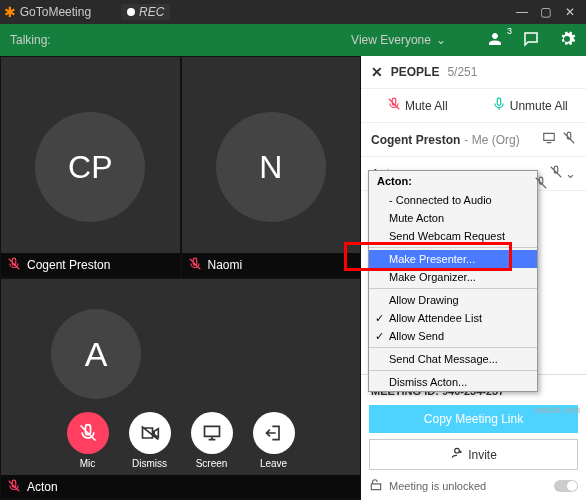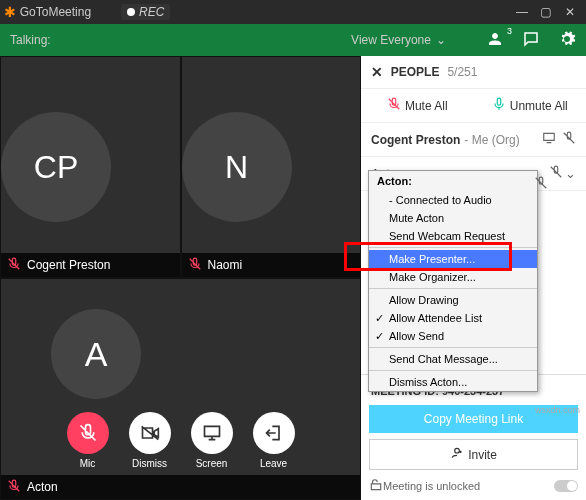--- a/index.html
+++ b/index.html
@@ -12,21 +12,21 @@
   .titlebar .winctrl { margin-left: auto; display: flex; }
   .titlebar .winctrl span { width: 24px; text-align: center; cursor: pointer; font-size: 12px; }
   .toolbar { height: 32px; background: #15803d; display: flex; align-items: center; color: #ccc; font-size: 12px; padding: 0 10px; }
   .toolbar .talking { flex: 0 0 auto; }
   .toolbar .view { margin-left: auto; cursor: pointer; display: flex; align-items: center; gap: 5px; }
   .toolbar .icons { margin-left: 40px; display: flex; align-items: center; gap: 18px; }
   .toolbar .icons .ppl { position: relative; }
   .toolbar .icons .ppl .cnt { font-size: 9px; position: absolute; top: -4px; right: -8px; }
   .main { display: flex; height: calc(100% - 56px); }
   .video-grid { flex: 1; display: grid; grid-template-columns: 1fr 1fr; grid-template-rows: 1fr 1fr; background: #000; }
-  .tile { background: #2f2f2f; border: 1px solid #111; position: relative; display: flex; align-items: center; }
+  .tile { background: #2f2f2f; border: 1px solid #111; position: relative; display: flex; align-items: center; justify-content: center; }
   .avatar { width: 80px; height: 80px; border-radius: 50%; background: #444; color: #fff; display: flex; align-items: center; justify-content: center; font-size: 28px; }
   .avatar.small { width: 110px; height: 110px; font-size: 32px; }
   .namebar { position: absolute; bottom: 0; left: 0; right: 0; height: 24px; background: rgba(0,0,0,0.75); display: flex; align-items: center; padding: 0 6px; color: #fff; font-size: 12px; gap: 6px; }
   .red { color: #ff4060; }
   .tile.bottomleft { background: #2f2f2f; }
   .ctrlbar { position: absolute; bottom: 30px; left: 0; right: 0; display: flex; justify-content: center; gap: 20px; }
   .ctrlbtn { display: flex; flex-direction: column; align-items: center; gap: 4px; }
   .ctrlbtn .circ { width: 42px; height: 42px; border-radius: 50%; background: #fff; display: flex; align-items: center; justify-content: center; font-size: 18px; cursor: pointer; }
   .ctrlbtn .circ.red { background: #ff4060; color: #fff; }
   .ctrlbtn .lbl { font-size: 10px; color: #fff; }
@@ -39,21 +39,21 @@
   .panel .muterow > div { flex: 1; text-align: center; padding: 8px 0; cursor: pointer; display: flex; align-items: center; justify-content: center; gap: 4px; }
   .panel .selfrow { padding: 8px 10px; display: flex; align-items: center; gap: 4px; border-bottom: 1px solid #eee; }
   .panel .selfrow .me { color: #888; }
   .panel .selfrow .ricons { margin-left: auto; display: flex; gap: 6px; color: #666; }
   .panel .attendee { padding: 8px 10px; display: flex; align-items: center; border-bottom: 1px solid #eee; font-size: 13px; }
   .panel .attendee .ricons { margin-left: auto; color: #666; display: flex; align-items: center; gap: 2px; }
   .footer { margin-top: auto; border-top: 1px solid #ddd; padding: 6px 8px; }
   .footer .mid { font-size: 11px; padding: 4px 2px; }
   .footer .copy { background: #4ed3ff; color: #fff; text-align: center; padding: 7px 0; margin-top: 4px; cursor: pointer; font-size: 12px; }
   .footer .invite { border: 1px solid #ccc; text-align: center; padding: 6px 0; margin-top: 6px; cursor: pointer; font-size: 12px; display: flex; align-items: center; justify-content: center; gap: 4px; }
-  .footer .unlock { margin-top: 8px; display: flex; align-items: center; font-size: 11px; color: #666; }
+  .footer .unlock { margin-top: 8px; display: flex; align-items: center; gap: 6px; font-size: 11px; color: #666; }
   .footer .toggle { margin-left: auto; width: 24px; height: 12px; background: #ccc; border-radius: 6px; position: relative; }
   .footer .toggle::after { content: ''; position: absolute; right: 1px; top: 1px; width: 10px; height: 10px; background: #fff; border-radius: 50%; }
   .ctxmenu { position: absolute; left: 368px; top: 170px; width: 170px; background: #f4f4f4; border: 1px solid #999; box-shadow: 2px 2px 5px rgba(0,0,0,0.3); font-size: 11px; z-index: 100; }
   .ctxmenu .title { padding: 4px 8px; font-weight: bold; }
   .ctxmenu .item { padding: 3px 8px 3px 20px; cursor: pointer; white-space: nowrap; }
   .ctxmenu .item.checked::before { content: '✓'; position: absolute; margin-left: -14px; }
   .ctxmenu .item.sel { background: #4a7aff; color: #fff; }
   .ctxmenu hr { border: none; border-top: 1px solid #ccc; margin: 2px 0; }
   .hl { position: absolute; border: 3px solid red; z-index: 101; }
   .hl1 { left: 344px; top: 242px; width: 168px; height: 29px; }

